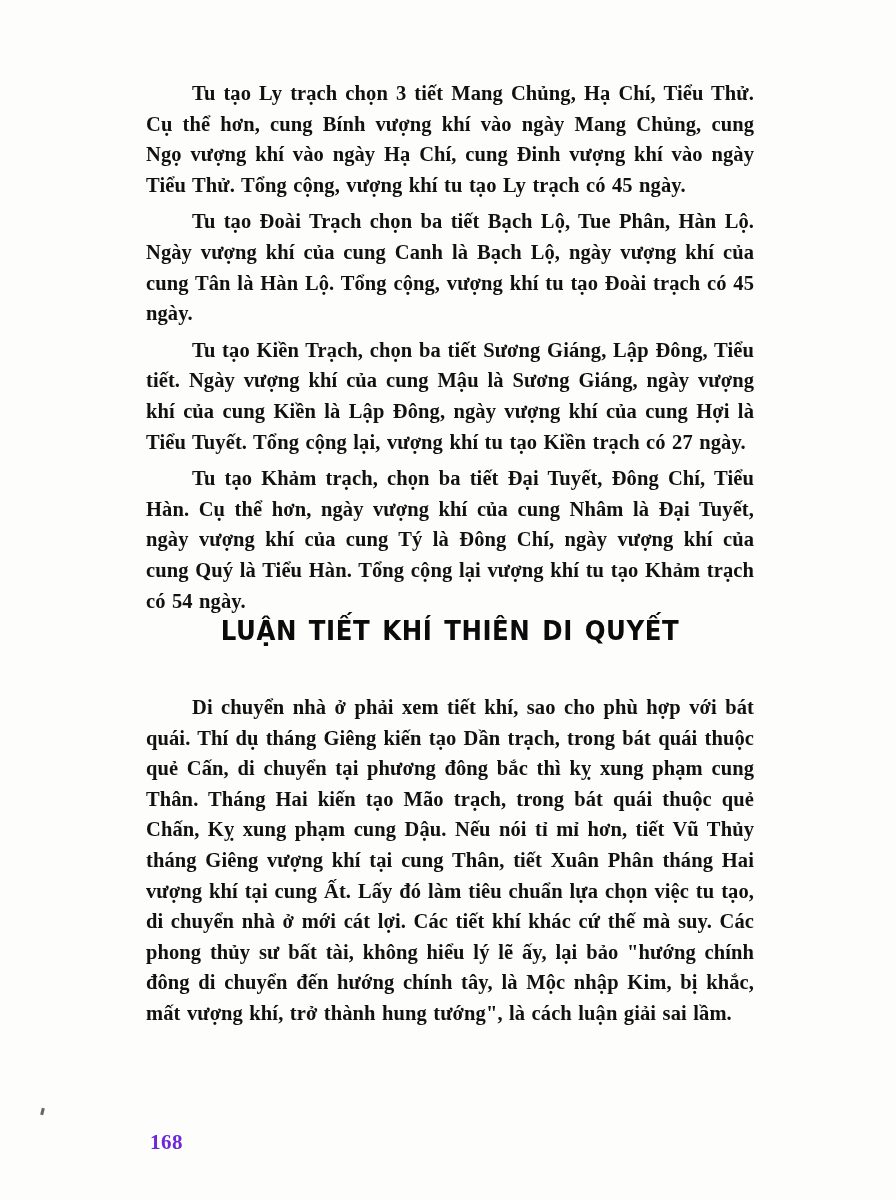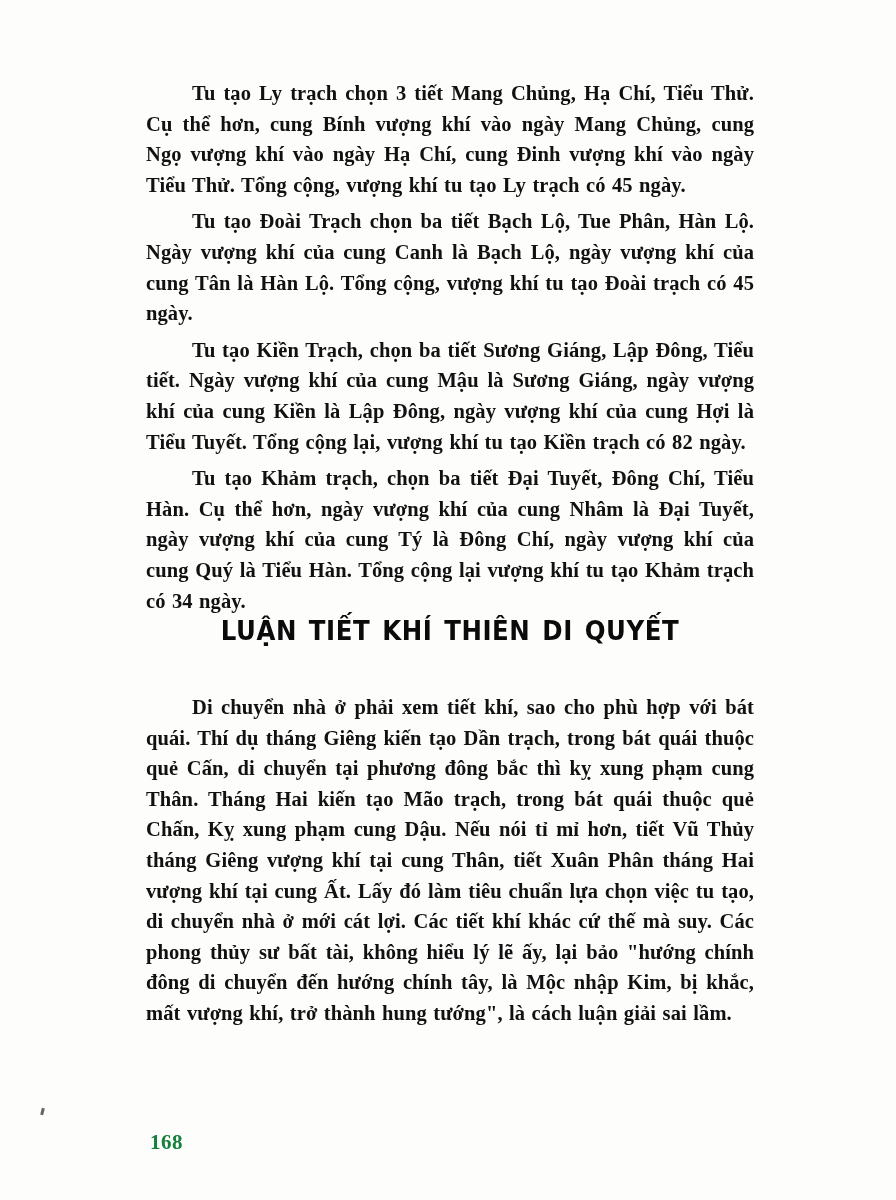--- a/index.html
+++ b/index.html
@@ -68,21 +68,21 @@
 
   
   #page-number {
     position: absolute;
     left: 150px;
     top: 1130px;
     font-family: "Liberation Serif", "DejaVu Serif", serif;
     font-size: 21px;
     font-weight: 700;
     letter-spacing: 0.5px;
-    color: #15803d;
+    color: #6d28d9;
   }
 
   
   #scan-speck {
     position: absolute;
     left: 41px;
     top: 1108px;
     width: 3px;
     height: 7px;
     background: #4a4a4a;
@@ -94,23 +94,23 @@
 <body>
 
 <div id="page">
 
   <div id="content">
 
     <p class="para">Tu tạo Ly trạch chọn 3 tiết Mang Chủng, Hạ Chí, Tiểu Thử. Cụ thể hơn, cung Bính vượng khí vào ngày Mang Chủng, cung Ngọ vượng khí vào ngày Hạ Chí, cung Đinh vượng khí vào ngày Tiểu Thử. Tổng cộng, vượng khí tu tạo Ly trạch có 45 ngày.</p>
 
     <p class="para">Tu tạo Đoài Trạch chọn ba tiết Bạch Lộ, Tue Phân, Hàn Lộ. Ngày vượng khí của cung Canh là Bạch Lộ, ngày vượng khí của cung Tân là Hàn Lộ. Tổng cộng, vượng khí tu tạo Đoài trạch có 45 ngày.</p>
 
-    <p class="para">Tu tạo Kiền Trạch, chọn ba tiết Sương Giáng, Lập Đông, Tiểu tiết. Ngày vượng khí của cung Mậu là Sương Giáng, ngày vượng khí của cung Kiền là Lập Đông, ngày vượng khí của cung Hợi là Tiểu Tuyết. Tổng cộng lại, vượng khí tu tạo Kiền trạch có 82 ngày.</p>
+    <p class="para">Tu tạo Kiền Trạch, chọn ba tiết Sương Giáng, Lập Đông, Tiểu tiết. Ngày vượng khí của cung Mậu là Sương Giáng, ngày vượng khí của cung Kiền là Lập Đông, ngày vượng khí của cung Hợi là Tiểu Tuyết. Tổng cộng lại, vượng khí tu tạo Kiền trạch có 27 ngày.</p>
 
-    <p class="para">Tu tạo Khảm trạch, chọn ba tiết Đại Tuyết, Đông Chí, Tiểu Hàn. Cụ thể hơn, ngày vượng khí của cung Nhâm là Đại Tuyết, ngày vượng khí của cung Tý là Đông Chí, ngày vượng khí của cung Quý là Tiểu Hàn. Tổng cộng lại vượng khí tu tạo Khảm trạch có 34 ngày.</p>
+    <p class="para">Tu tạo Khảm trạch, chọn ba tiết Đại Tuyết, Đông Chí, Tiểu Hàn. Cụ thể hơn, ngày vượng khí của cung Nhâm là Đại Tuyết, ngày vượng khí của cung Tý là Đông Chí, ngày vượng khí của cung Quý là Tiểu Hàn. Tổng cộng lại vượng khí tu tạo Khảm trạch có 54 ngày.</p>
 
     <div class="heading-wrap">
       <h2 class="section-heading">LUẬN TIẾT KHÍ THIÊN DI QUYẾT</h2>
     </div>
 
     <p class="para">Di chuyển nhà ở phải xem tiết khí, sao cho phù hợp với bát quái. Thí dụ tháng Giêng kiến tạo Dần trạch, trong bát quái thuộc quẻ Cấn, di chuyển tại phương đông bắc thì kỵ xung phạm cung Thân. Tháng Hai kiến tạo Mão trạch, trong bát quái thuộc quẻ Chấn, Kỵ xung phạm cung Dậu. Nếu nói tỉ mỉ hơn, tiết Vũ Thủy tháng Giêng vượng khí tại cung Thân, tiết Xuân Phân tháng Hai vượng khí tại cung Ất. Lấy đó làm tiêu chuẩn lựa chọn việc tu tạo, di chuyển nhà ở mới cát lợi. Các tiết khí khác cứ thế mà suy. Các phong thủy sư bất tài, không hiểu lý lẽ ấy, lại bảo "hướng chính đông di chuyển đến hướng chính tây, là Mộc nhập Kim, bị khắc, mất vượng khí, trở thành hung tướng", là cách luận giải sai lầm.</p>
 
   </div>
 
   <div id="page-number">168</div>

